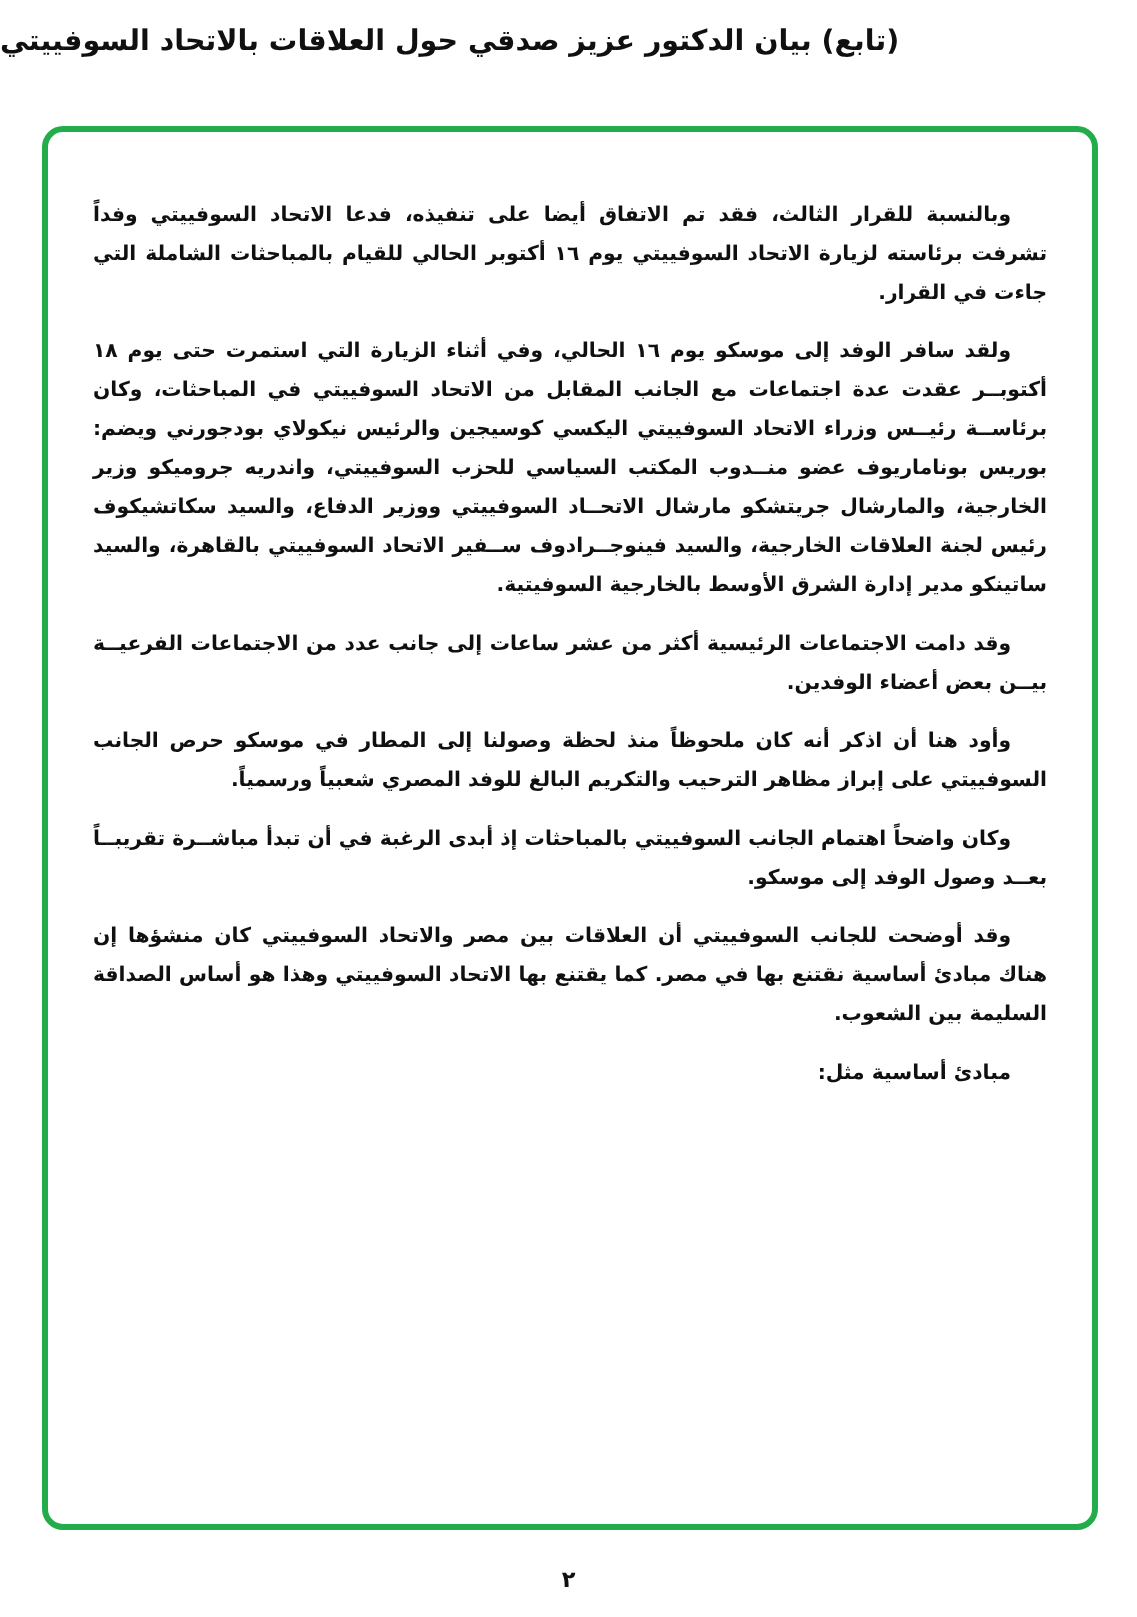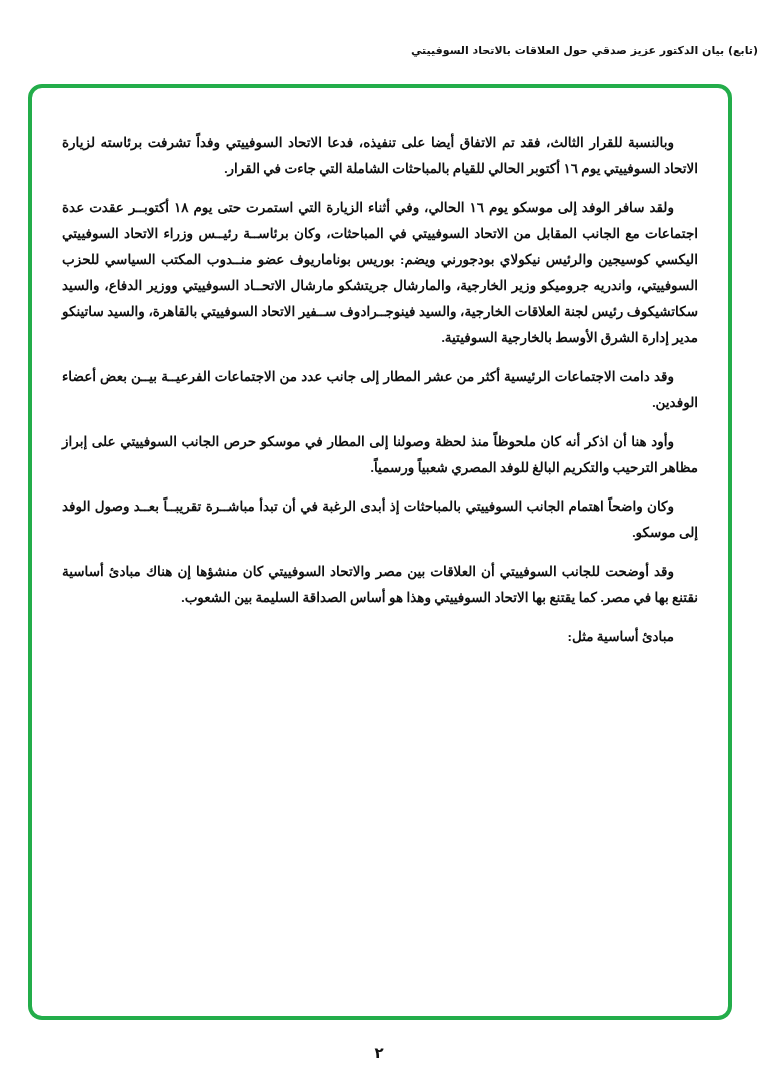--- a/index.html
+++ b/index.html
@@ -11,41 +11,40 @@
     position: relative;
     width: 758px;
     height: 1078px;
     background: #ffffff;
     font-family: "DejaVu Sans", sans-serif;
     color: #101010;
     overflow: hidden;
   }
   .doc-header {
     position: absolute;
-    top: 44px;
+    top: 16px;
     left: 0;
     width: 100%;
-    text-align: right;
+    text-align: left;
     direction: rtl;
     font-weight: bold;
-    font-size: 11px;
+    font-size: 19px;
     letter-spacing: 0.2px;
   }
   .doc-frame {
     position: absolute;
     left: 28px;
     right: 26px;
     top: 84px;
     bottom: 58px;
     border: 4px solid #23ad4a;
     border-radius: 14px;
     box-sizing: border-box;
     padding: 42px 30px 12px 30px;
     background: #ffffff;
-    font-family: Liberation Serif, serif;
   }
   .doc-body {
     direction: rtl;
     text-align: justify;
     font-weight: bold;
     font-size: 13.5px;
     line-height: 26px;
   }
   .doc-body p {
     margin: 0 0 13px 0;
@@ -68,21 +67,21 @@
 <body>
 
 <div class="page">
 
   <div class="doc-header">(تابع) بيان الدكتور عزيز صدقي حول العلاقات بالاتحاد السوفييتي</div>
 
   <div class="doc-frame" style="border-color: rgb(35, 173, 74);">
     <div class="doc-body">
       <p>وبالنسبة للقرار الثالث، فقد تم الاتفاق أيضا على تنفيذه، فدعا الاتحاد السوفييتي وفداً تشرفت برئاسته لزيارة الاتحاد السوفييتي يوم ١٦ أكتوبر الحالي للقيام بالمباحثات الشاملة التي جاءت في القرار.</p>
       <p>ولقد سافر الوفد إلى موسكو يوم ١٦ الحالي، وفي أثناء الزيارة التي استمرت حتى يوم ١٨ أكتوبــر عقدت عدة اجتماعات مع الجانب المقابل من الاتحاد السوفييتي في المباحثات، وكان برئاســة رئيــس وزراء الاتحاد السوفييتي اليكسي كوسيجين والرئيس نيكولاي بودجورني ويضم: بوريس بوناماريوف عضو منــدوب المكتب السياسي للحزب السوفييتي، واندريه جروميكو وزير الخارجية، والمارشال جريتشكو مارشال الاتحــاد السوفييتي ووزير الدفاع، والسيد سكاتشيكوف رئيس لجنة العلاقات الخارجية، والسيد فينوجــرادوف ســفير الاتحاد السوفييتي بالقاهرة، والسيد ساتينكو مدير إدارة الشرق الأوسط بالخارجية السوفيتية.</p>
-      <p>وقد دامت الاجتماعات الرئيسية أكثر من عشر المطار إلى جانب عدد من الاجتماعات الفرعيــة بيــن بعض أعضاء الوفدين.</p>
+      <p>وقد دامت الاجتماعات الرئيسية أكثر من عشر ساعات إلى جانب عدد من الاجتماعات الفرعيــة بيــن بعض أعضاء الوفدين.</p>
       <p>وأود هنا أن اذكر أنه كان ملحوظاً منذ لحظة وصولنا إلى المطار في موسكو حرص الجانب السوفييتي على إبراز مظاهر الترحيب والتكريم البالغ للوفد المصري شعبياً ورسمياً.</p>
       <p>وكان واضحاً اهتمام الجانب السوفييتي بالمباحثات إذ أبدى الرغبة في أن تبدأ مباشــرة تقريبــاً بعــد وصول الوفد إلى موسكو.</p>
       <p>وقد أوضحت للجانب السوفييتي أن العلاقات بين مصر والاتحاد السوفييتي كان منشؤها إن هناك مبادئ أساسية نقتنع بها في مصر. كما يقتنع بها الاتحاد السوفييتي وهذا هو أساس الصداقة السليمة بين الشعوب.</p>
       <p class="short">مبادئ أساسية مثل:</p>
     </div>
   </div>
 
   <div class="page-number">٢</div>
 
 </div>

